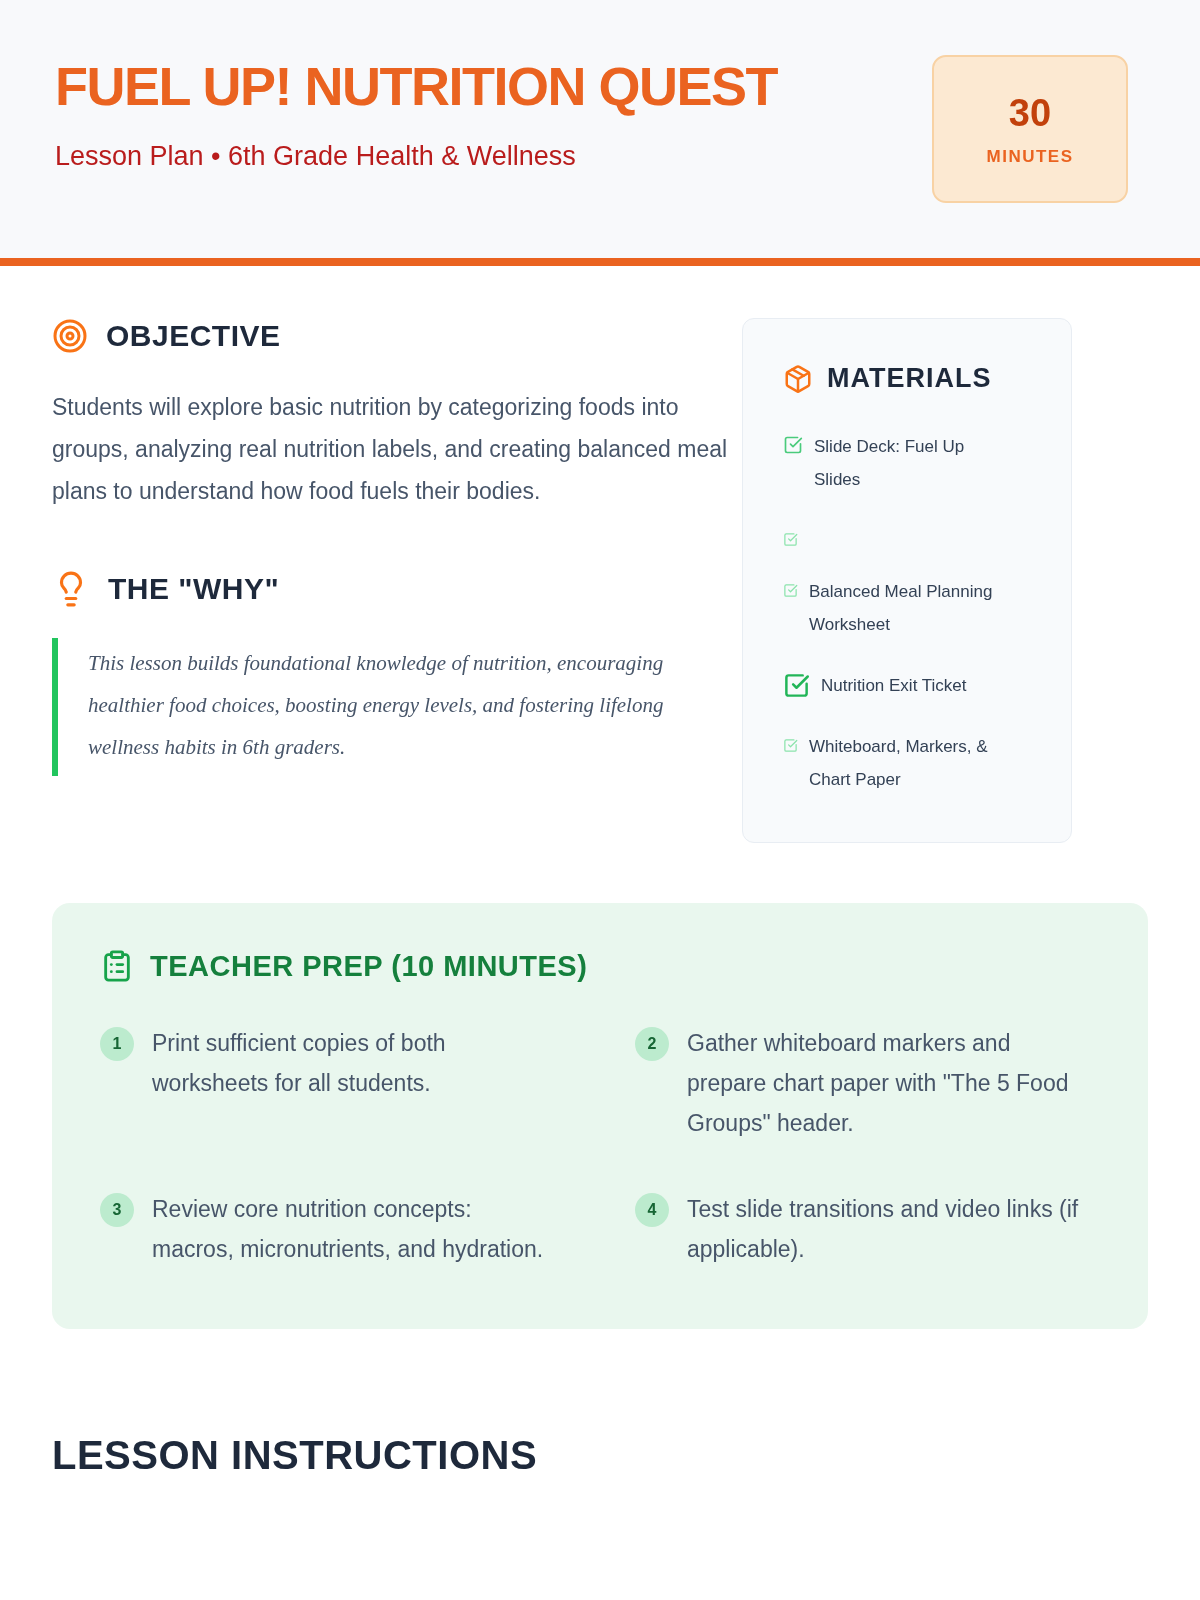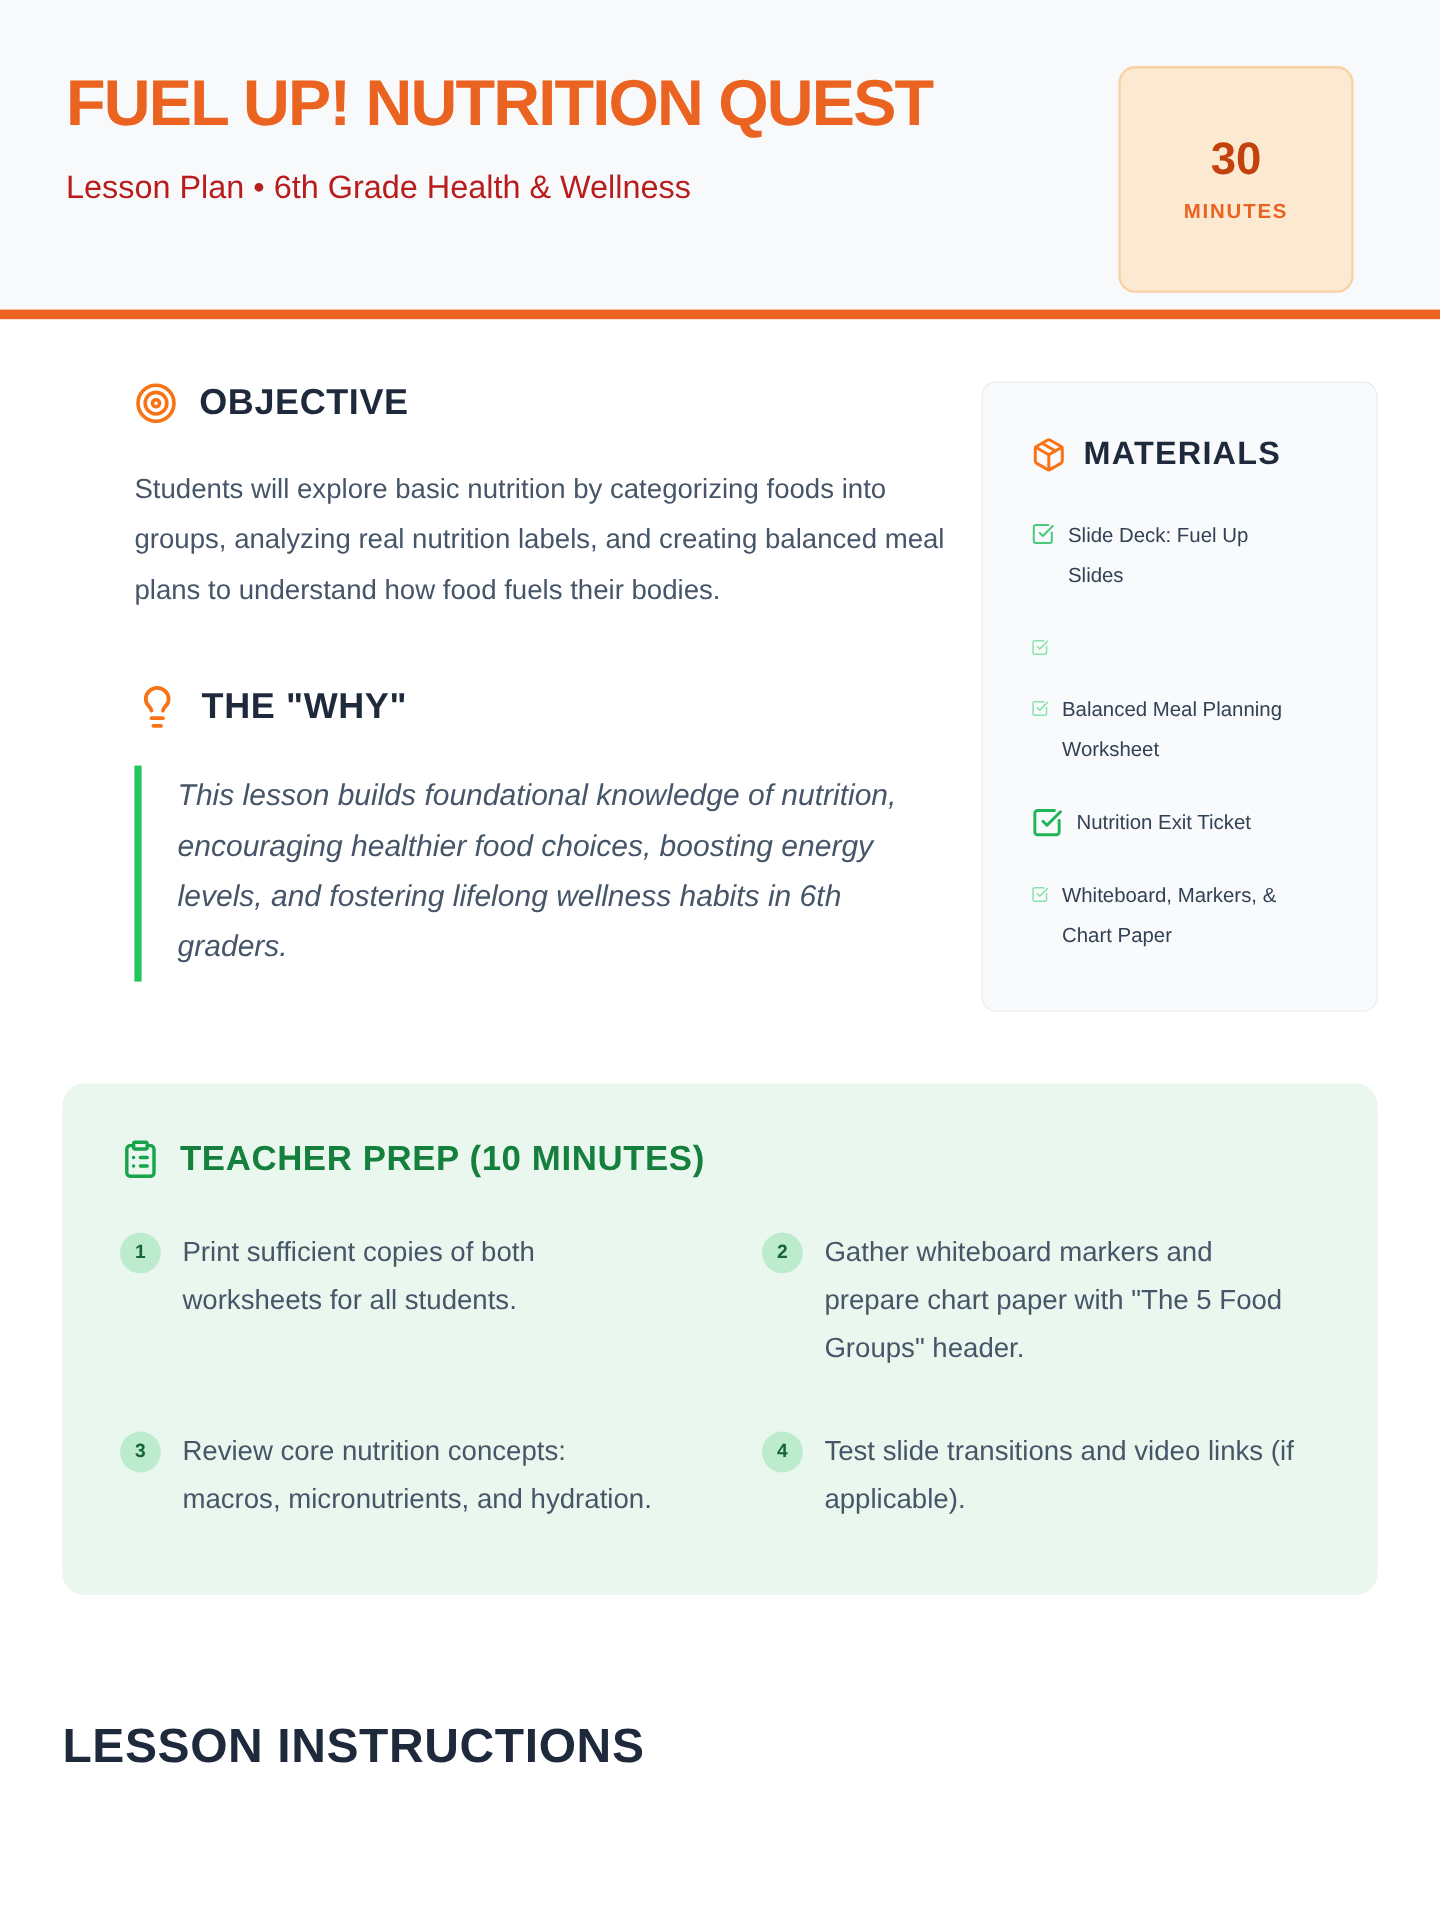--- a/index.html
+++ b/index.html
@@ -36,36 +36,36 @@
   .hero-subtitle {
     margin: 24px 0 0 0;
     font-size: 27px;
     font-weight: 500;
     color: #b91c1c;
   }
   .duration-badge {
     box-sizing: border-box;
     flex: none;
     width: 196px;
-    height: 189px;
+    height: 148px;
     background: #FCE9D2;
     border: 2px solid #F8D2A4;
     border-radius: 14px;
     display: flex;
     flex-direction: column;
     align-items: center;
     justify-content: center;
     gap: 12px;
   }
   .duration-value { font-size: 38px; font-weight: 800; color: #C2410C; }
   .duration-label { font-size: 17px; font-weight: 700; letter-spacing: 1.5px; color: #EA6320; }
 
   
   main { padding: 0 52px; }
-  .two-col { display: flex; justify-content: flex-end; margin-top: 52px; gap: 16px; }
+  .two-col { display: flex; justify-content: flex-start; margin-top: 52px; }
   .left-col { width: 690px; }
 
   .section-heading {
     display: flex;
     align-items: center;
     gap: 18px;
     font-size: 30px;
     font-weight: 800;
     letter-spacing: 0.5px;
     color: #1E293B;
@@ -79,23 +79,24 @@
     line-height: 42px;
     color: #475569;
   }
 
   .why-section { margin-top: 58px; }
   .why-quote {
     margin: 30px 12px 0 0;
     border-left: 6px solid #22C55E;
     padding: 4px 0 8px 30px;
     font-style: italic;
-    font-size: 25px;
+    font-size: 21px;
     line-height: 42px;
     color: #475569;
+    font-family: Liberation Serif, serif;
   }
 
   
   .materials-card {
     box-sizing: border-box;
     width: 330px;
     align-self: flex-start;
     background: #F8FAFC;
     border: 1px solid #E8EDF3;
     border-radius: 12px;

